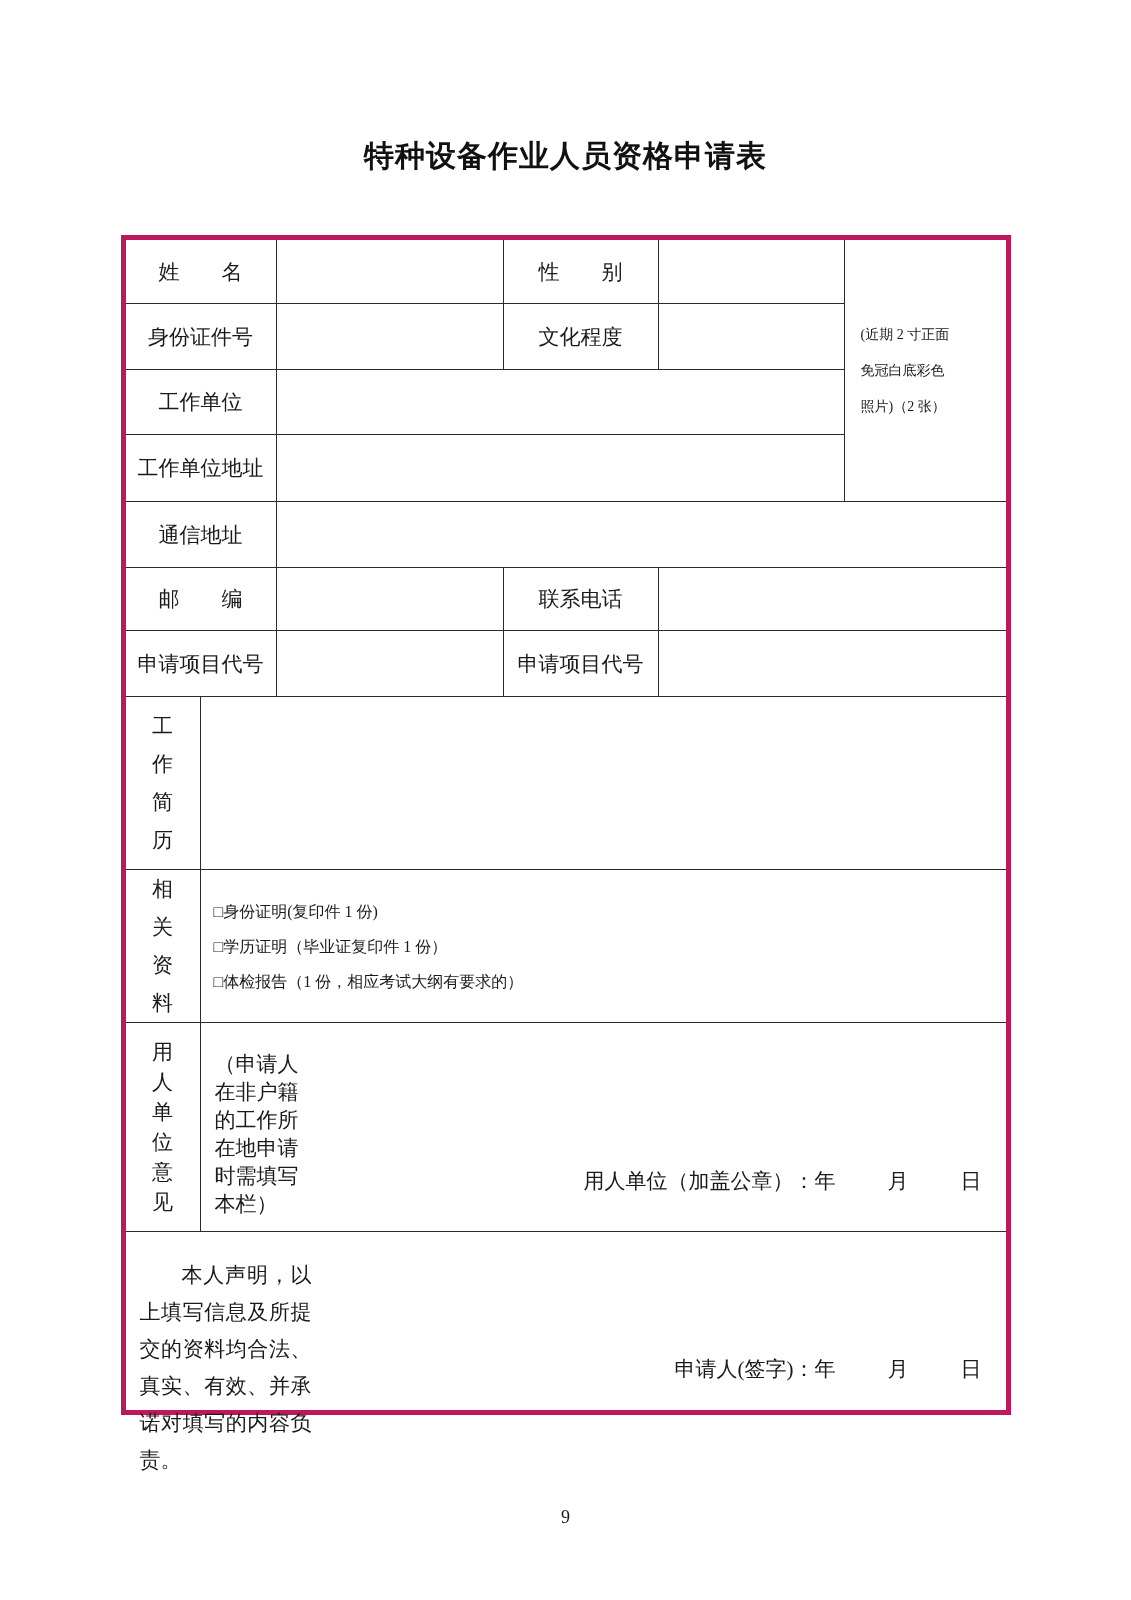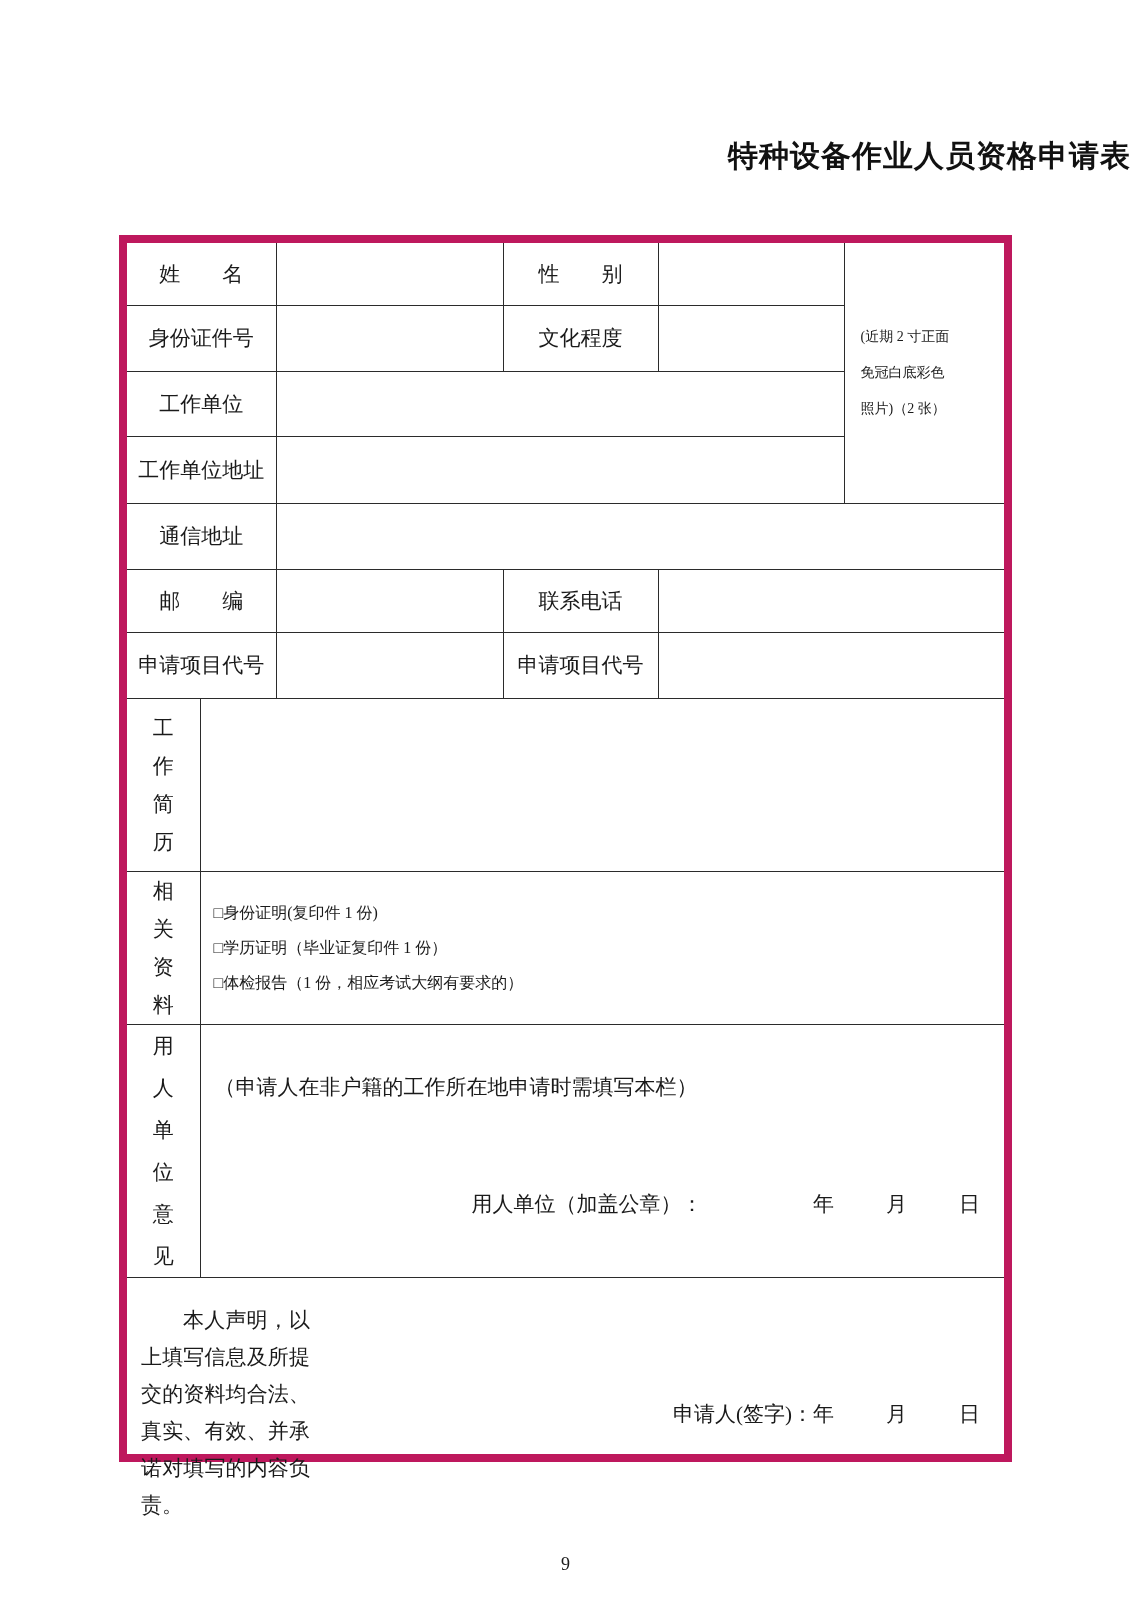--- a/index.html
+++ b/index.html
@@ -10,32 +10,32 @@
   }
   .page {
     position: relative;
     width: 1131px;
     height: 1600px;
     background: #ffffff;
     overflow: hidden;
   }
   .doc-title {
     padding-top: 136px;
-    text-align: right;
+    text-align: center;
     font-size: 30px;
     font-weight: bold;
     letter-spacing: 1px;
     color: #111;
   }
   table.form-table {
     width: 885px;
     margin: 58px auto 8px auto;
     border-collapse: collapse;
     table-layout: fixed;
-    border: 8px solid #be185d;
+    border: 5px solid #be185d;
   }
   table.form-table td {
     border: 1.5px solid #2b2b2b;
     font-size: 21px;
     vertical-align: middle;
   }
   td.label-cell { text-align: center; }
   td.value-cell { background: #fff; }
   
   td.photo-cell { vertical-align: middle; padding: 0 6px 0 16px; }
@@ -43,28 +43,28 @@
   
   td.vcell { text-align: center; }
   .vtext {
     width: 22px;
     margin: 0 auto;
     word-break: break-all;
     text-align: center;
     font-size: 21px;
     line-height: 38px;
   }
-  .vtext.tight { line-height: 42px; }
+  .vtext.tight { line-height: 30px; }
   
   td.materials-cell { padding: 10px 10px 10px 13px; }
   .chk-item { font-size: 16px; line-height: 35px; white-space: nowrap; }
   .chk { display: inline; }
   
   td.opinion-cell { vertical-align: top; padding: 0; }
-  .opinion-inner { display: flex; flex-direction: column; height: 203px; font-family: Liberation Serif, serif; }
+  .opinion-inner { display: flex; height: 203px; font-family: Liberation Serif, serif; }
   .opinion-note { margin: 24px 0 0 14px; font-size: 21px; }
   
   .sign-row { display: flex; align-items: center; margin-top: auto; margin-bottom: 34px; }
   .sign-row .ymd { display: flex; gap: 52px; margin-left: auto; margin-right: 24px; }
   .sign-row span { font-size: 21px; white-space: nowrap; }
   .opinion-sign .sign-label { margin-left: 271px; }
   
   td.declaration-cell { vertical-align: top; padding: 0; }
   .declaration-inner { display: flex; height: 176px; }
   .declaration-text {

